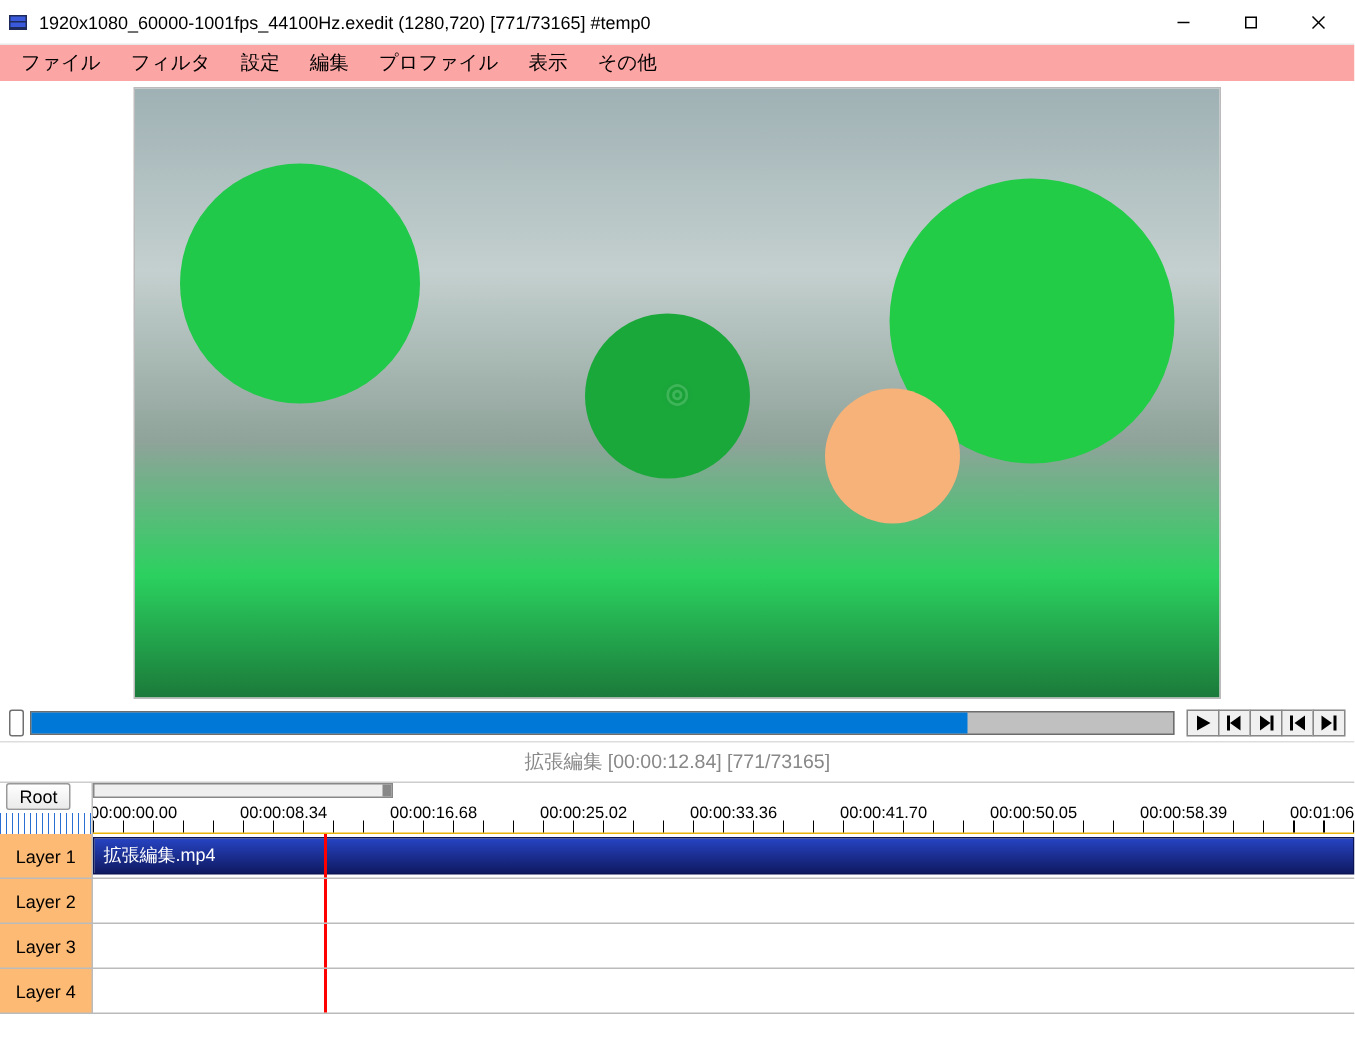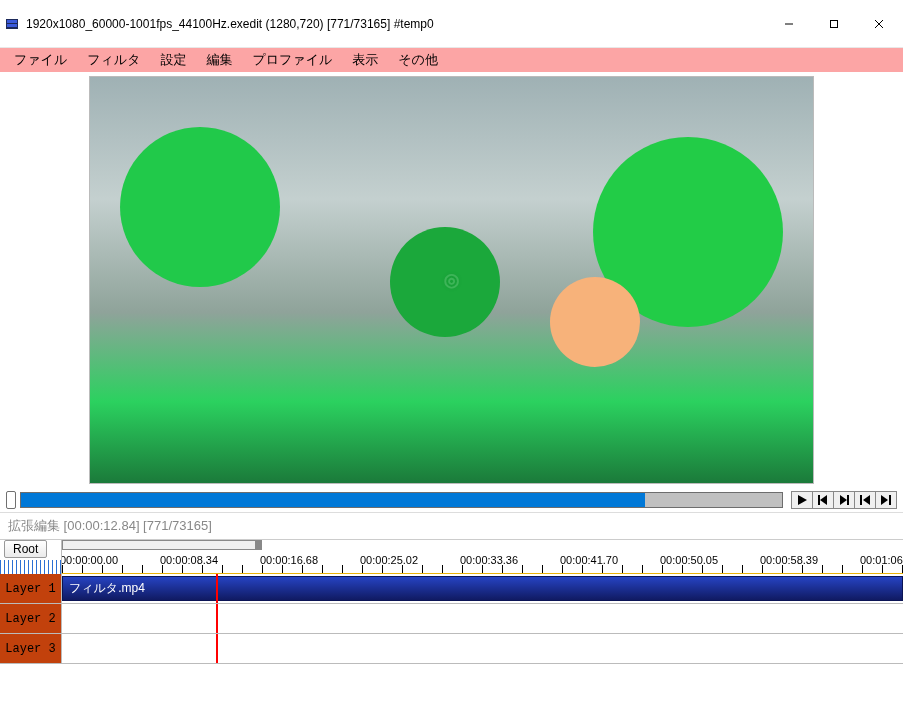--- a/index.html
+++ b/index.html
@@ -7,21 +7,21 @@
     font-family: "Meiryo", "MS PGothic", sans-serif;
     font-size: 12px;
     background: #fff;
     width: 903px;
     height: 702px;
     overflow: hidden;
     display: flex;
     flex-direction: column;
   }
   .titlebar {
-    height: 48px;
+    height: 30px;
     display: flex;
     align-items: center;
     padding: 0 2px 0 4px;
     background: #fff;
     border-bottom: 1px solid #e8e8e8;
   }
   .titlebar .app-icon {
     width: 16px; height: 16px;
     margin-right: 6px;
     display: inline-block;
@@ -117,20 +117,21 @@
     cursor:pointer;
   }
   .playbtn:first-child{margin-left:4px;}
   .playbtn svg{width:12px;height:12px;}
   .ext-bar {
     padding:4px 8px;
     font-size:13px;
     color:#888;
     border-top:1px solid #ddd;
     background:#fff;
+    text-align:center;
   }
   .timeline {
     display:flex;
     flex-direction:column;
     background:#fff;
     border-top:1px solid #ccc;
   }
   .tl-headrow {
     display:flex;
     height:34px;
@@ -191,22 +192,21 @@
     background:repeating-linear-gradient(90deg,#000 0 1px,transparent 1px 20px);
   }
   .tl-row {
     display:flex;
     height:30px;
   }
   .tl-row .tl-left {
     width:62px; flex:0 0 62px;
     border-right:1px solid #bbb;
     border-bottom:1px solid #bbb;
-    background:#c2410c;
-    font-family:Liberation Mono, monospace;
+    background:#fdba74;
   }
   .tl-row .tl-track {
     flex:1;
     border-bottom:1px solid #bbb;
     position:relative;
     background:#fff;
   }
   .clip {
     position:absolute;
     left:0; top:2px; bottom:2px;
@@ -352,30 +352,36 @@
           </div>
         <div class="ticks"></div>
       </div>
     </div>
   </div>
 
   <div id="layer-rows">
       <div class="tl-row">
         <div class="tl-left">Layer 1</div>
         <div class="tl-track">
-          <div class="clip video">フィルタ.mp4</div>
+          <div class="clip video">拡張編集.mp4</div>
           <div class="playhead" style="left: 154px; height: 100%;"></div>
         </div>
       </div>
       <div class="tl-row">
         <div class="tl-left">Layer 2</div>
         <div class="tl-track">
           <div class="playhead" style="left: 154px; height: 100%;"></div>
         </div>
       </div>
       <div class="tl-row">
         <div class="tl-left">Layer 3</div>
         <div class="tl-track">
           <div class="playhead" style="left: 154px; height: 100%;"></div>
         </div>
       </div>
+      <div class="tl-row">
+        <div class="tl-left">Layer 4</div>
+        <div class="tl-track">
+          <div class="playhead" style="left: 154px; height: 100%;"></div>
+        </div>
+      </div>
     </div>
 </div>
 
 </body></html>

